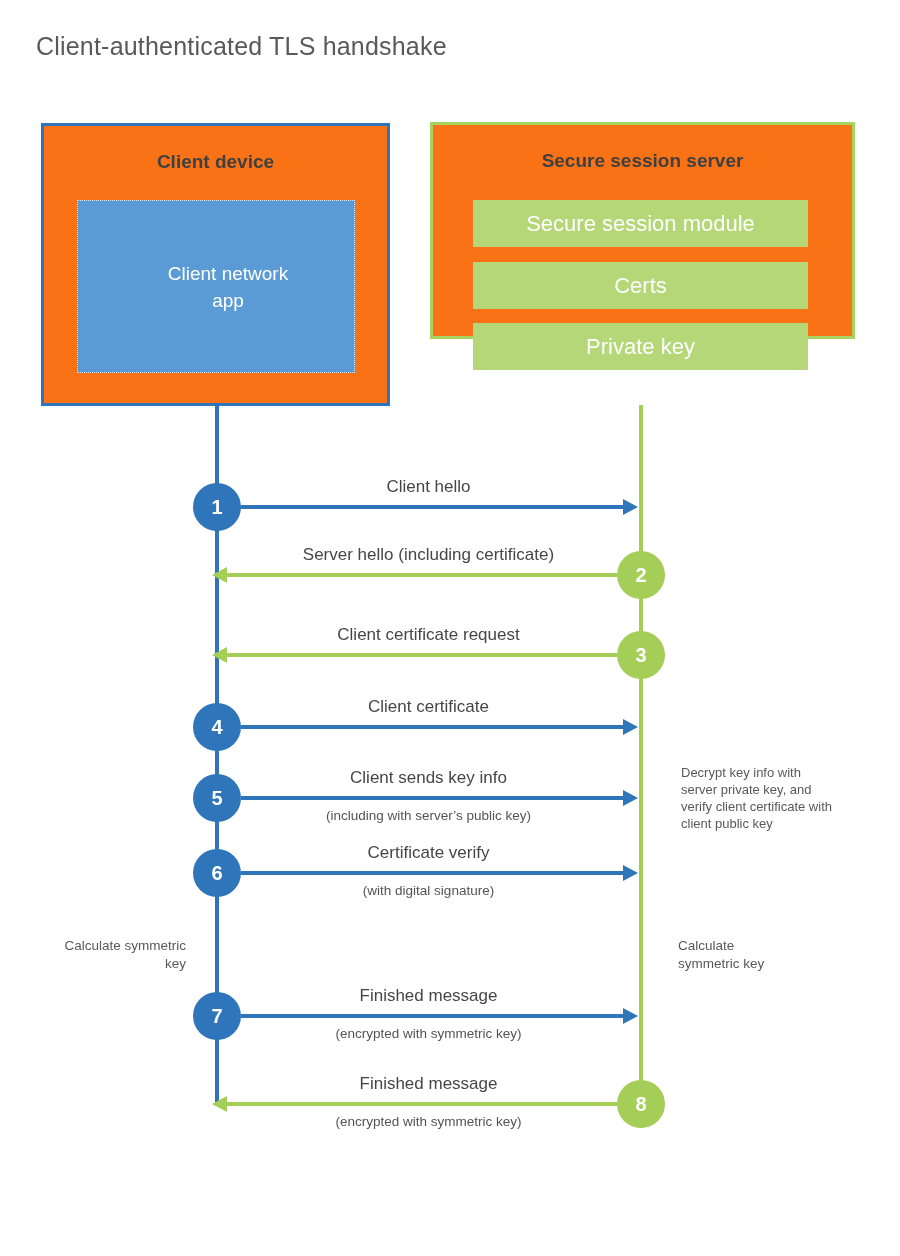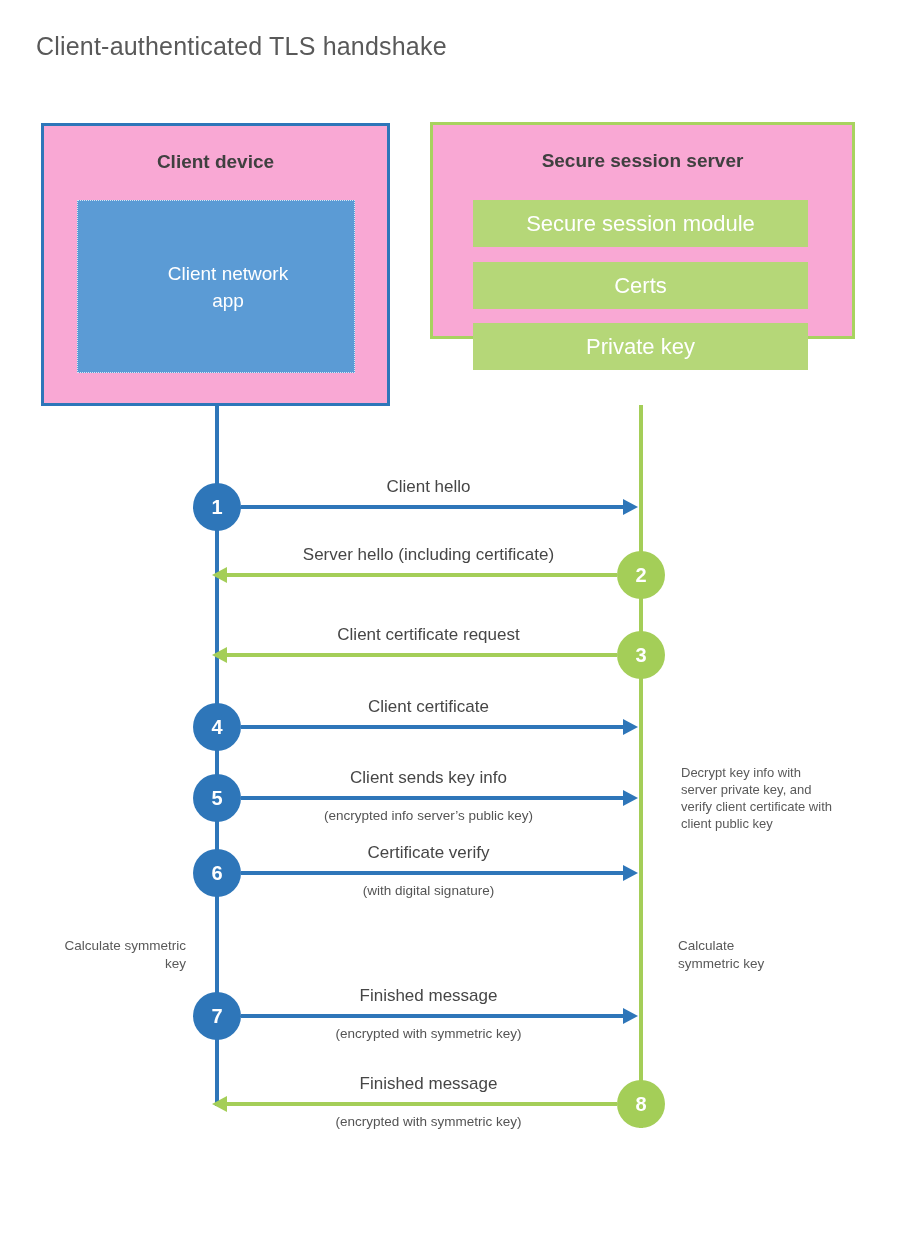--- a/index.html
+++ b/index.html
@@ -13,21 +13,21 @@
   }
   html,body{margin:0;padding:0;background:#fff;}
   .canvas{
     position:relative;width:900px;height:1256px;background:#ffffff;
     font-family:"Liberation Sans",sans-serif;overflow:hidden;
   }
   .title{
     position:absolute;left:36px;top:32px;font-size:25px;font-weight:400;
     color:var(--text-gray);letter-spacing:.2px;
   }
-  .entity{position:absolute;background:#f9a8d4;box-sizing:border-box;}
+  .entity{position:absolute;background:#f97316;box-sizing:border-box;}
   .entity.client{left:41px;top:123px;width:349px;height:283px;border:3px solid var(--blue);}
   .entity.server{left:430px;top:122px;width:425px;height:217px;border:3px solid var(--green-border);}
   .entity-title{
     margin-top:25px;text-align:center;font-size:19px;font-weight:bold;color:var(--text-dark);
   }
   .client-app{
     position:absolute;left:33px;top:74px;width:278px;height:173px;
     background:var(--blue-fill);border:1px dotted #d8e7f5;box-sizing:border-box;
     display:flex;align-items:center;justify-content:center;text-align:center;
     color:#fff;font-size:19px;line-height:27px;padding-left:24px;
@@ -111,21 +111,21 @@
 
   <div class="msg-label" style="top:697px">Client certificate</div>
   <div class="aline blue" style="left:241px;top:725px;width:382px"></div>
   <div class="ahead right" style="left:623px;top:719px"></div>
   <div class="step blue" style="left:193px;top:703px">4</div>
 
   <div class="msg-label" style="top:768px">Client sends key info</div>
   <div class="aline blue" style="left:241px;top:796px;width:382px"></div>
   <div class="ahead right" style="left:623px;top:790px"></div>
   <div class="step blue" style="left:193px;top:774px">5</div>
-  <div class="msg-sub" style="top:808px">(encrypted info server’s public key)</div>
+  <div class="msg-sub" style="top:808px">(including with server’s public key)</div>
 
   <div class="msg-label" style="top:843px">Certificate verify</div>
   <div class="aline blue" style="left:241px;top:871px;width:382px"></div>
   <div class="ahead right" style="left:623px;top:865px"></div>
   <div class="step blue" style="left:193px;top:849px">6</div>
   <div class="msg-sub" style="top:883px">(with digital signature)</div>
 
   <div class="note">Decrypt key info with server private key, and verify client certificate with client public key</div>
   <div class="calc left">Calculate symmetric key</div>
   <div class="calc right">Calculate symmetric key</div>

